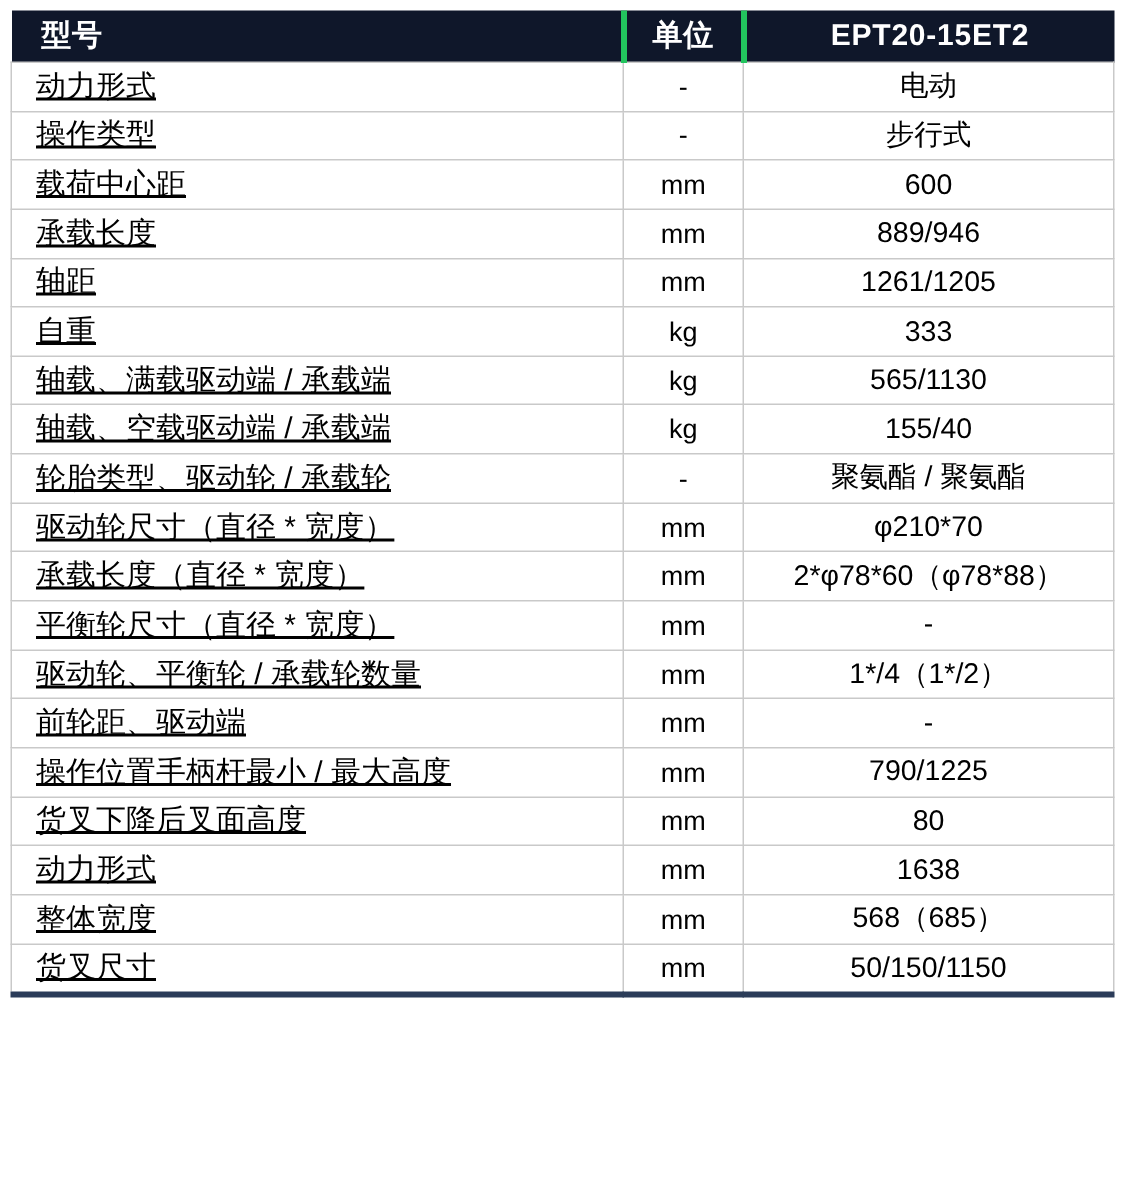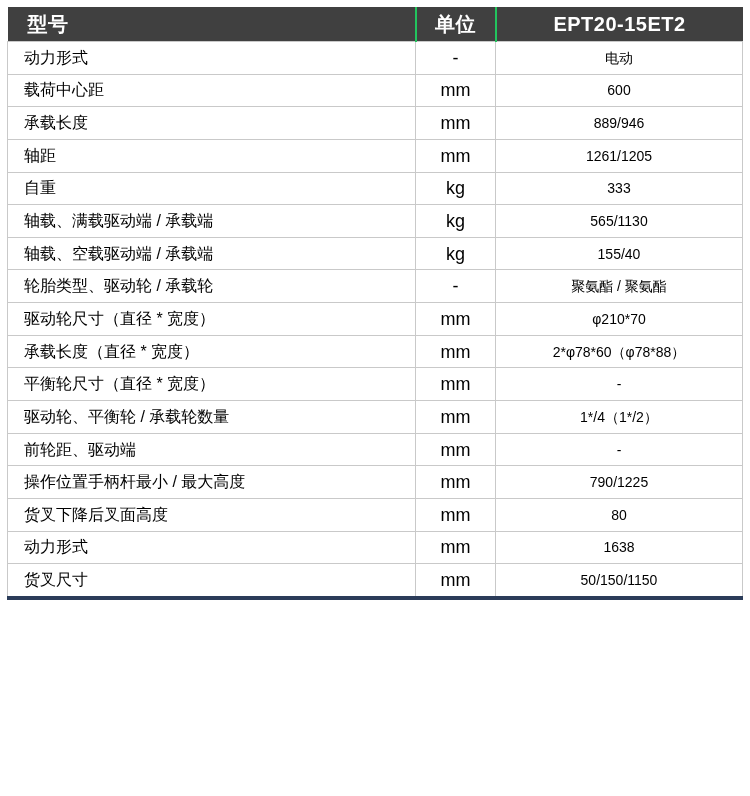--- a/index.html
+++ b/index.html
@@ -19,61 +19,62 @@
     width: 735px;
     border-collapse: collapse;
     table-layout: fixed;
     border-bottom: 4px solid #2b3c59;
   }
   col.c1 { width: 408px; }
   col.c2 { width: 80px; }
   col.c3 { width: 247px; }
 
   thead th {
-    background: #404040;
+    background: #0f172a;
     color: #ffffff;
     height: 34px;
     font-size: 20px;
     font-weight: bold;
     line-height: 1;
     padding: 0;
     vertical-align: middle;
     text-align: center;
     letter-spacing: 0.5px;
   }
   thead th.th-model {
     text-align: left;
     padding-left: 20px;
   }
   thead th + th {
-    border-left: 2px solid #22c55e;
+    border-left: 4px solid #22c55e;
   }
 
   tbody td {
     height: 31.65px;
     border: 1px solid #c9c9c9;
     background: #ffffff;
     color: #000000;
     vertical-align: middle;
     text-align: center;
     padding: 0;
     line-height: 1;
     overflow: hidden;
     white-space: nowrap;
   }
   tbody td.td-label {
     text-align: left;
     padding-left: 16px;
-    font-size: 16px;
+    font-size: 20px;
+    text-decoration: underline;
   }
   tbody td.td-unit {
     font-size: 18px;
   }
   tbody td.td-value {
-    font-size: 14px;
+    font-size: 19px;
   }
 </style>
 </head>
 <body>
 
 <div class="page">
   <table class="spec-table">
     <colgroup>
       <col class="c1">
       <col class="c2">
@@ -84,20 +85,25 @@
         <th class="th-model">型号</th>
         <th class="th-unit">单位</th>
         <th class="th-value">EPT20-15ET2</th>
       </tr>
     </thead>
     <tbody id="spec-rows">
         <tr>
     <td class="td-label">动力形式</td>
     <td class="td-unit">-</td>
     <td class="td-value">电动</td>
+  </tr>
+        <tr>
+    <td class="td-label">操作类型</td>
+    <td class="td-unit">-</td>
+    <td class="td-value">步行式</td>
   </tr>
         <tr>
     <td class="td-label">载荷中心距</td>
     <td class="td-unit">mm</td>
     <td class="td-value">600</td>
   </tr>
         <tr>
     <td class="td-label">承载长度</td>
     <td class="td-unit">mm</td>
     <td class="td-value">889/946</td>
@@ -161,19 +167,24 @@
     <td class="td-label">货叉下降后叉面高度</td>
     <td class="td-unit">mm</td>
     <td class="td-value">80</td>
   </tr>
         <tr>
     <td class="td-label">动力形式</td>
     <td class="td-unit">mm</td>
     <td class="td-value">1638</td>
   </tr>
         <tr>
+    <td class="td-label">整体宽度</td>
+    <td class="td-unit">mm</td>
+    <td class="td-value">568（685）</td>
+  </tr>
+        <tr>
     <td class="td-label">货叉尺寸</td>
     <td class="td-unit">mm</td>
     <td class="td-value">50/150/1150</td>
   </tr>
       </tbody>
   </table>
 </div>
 
 </body></html>

